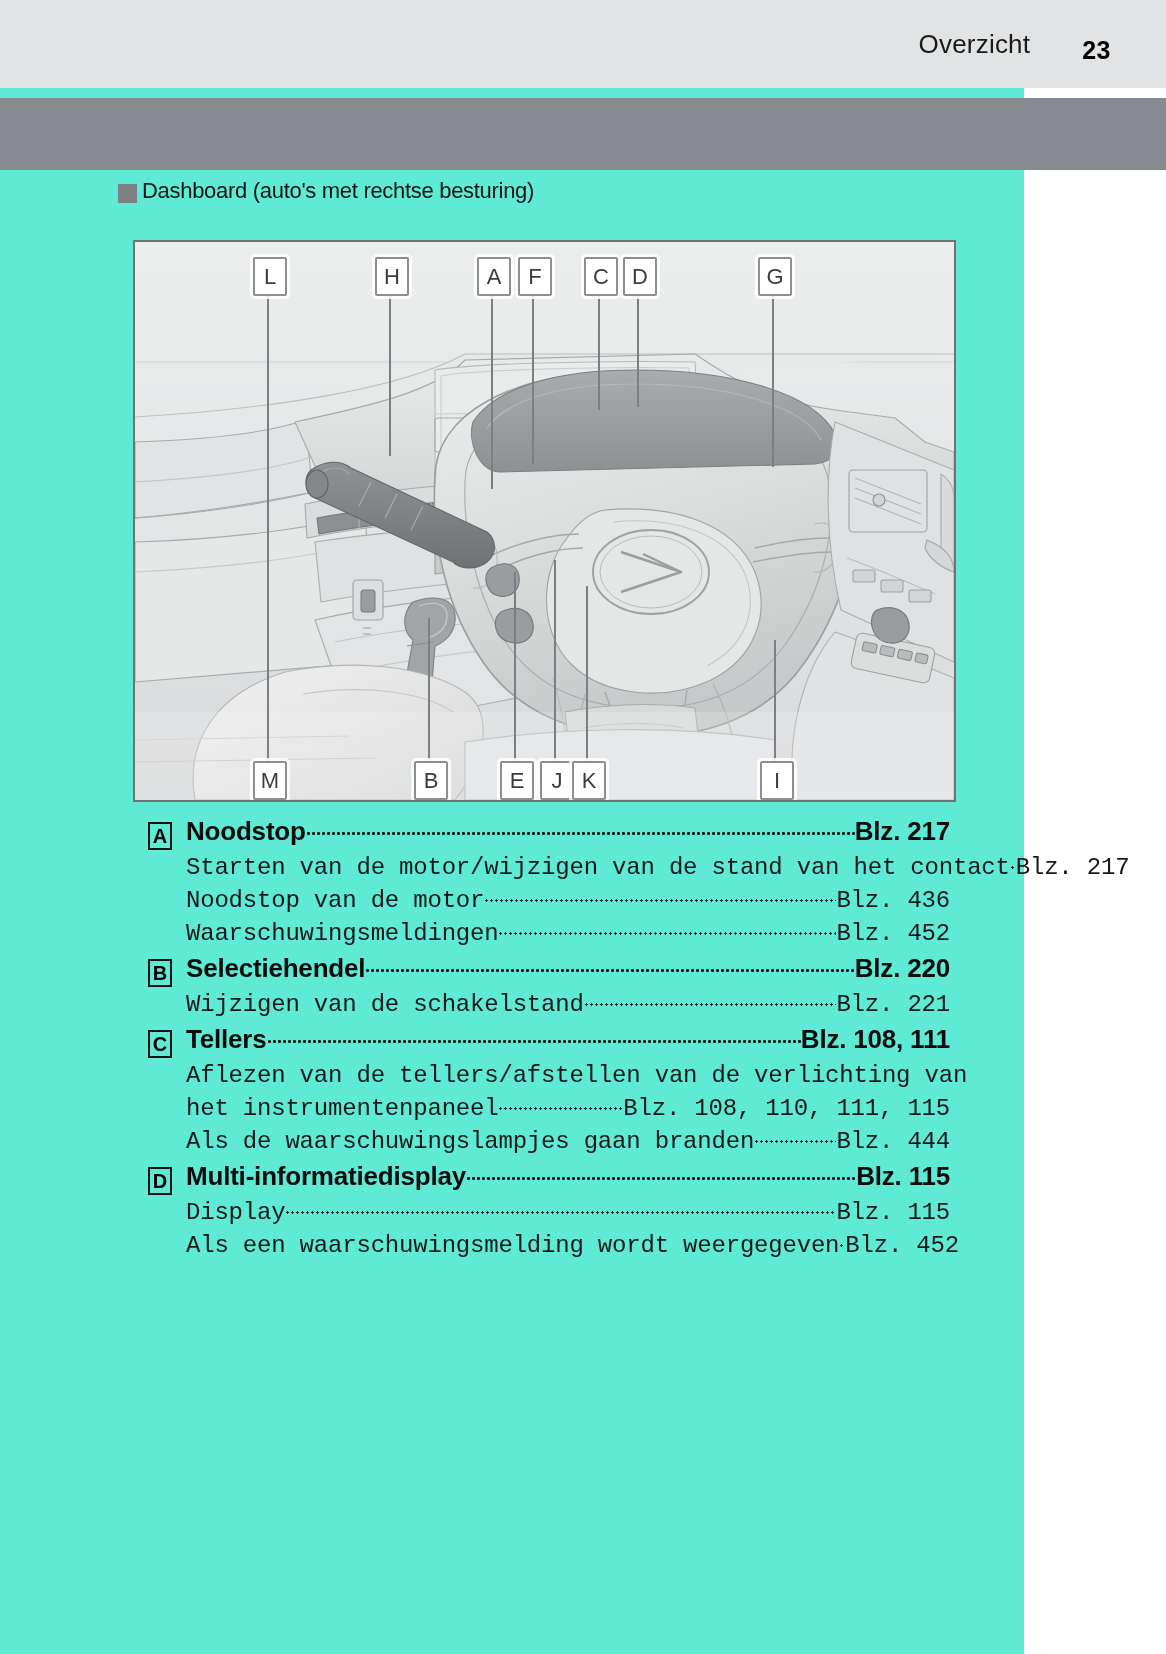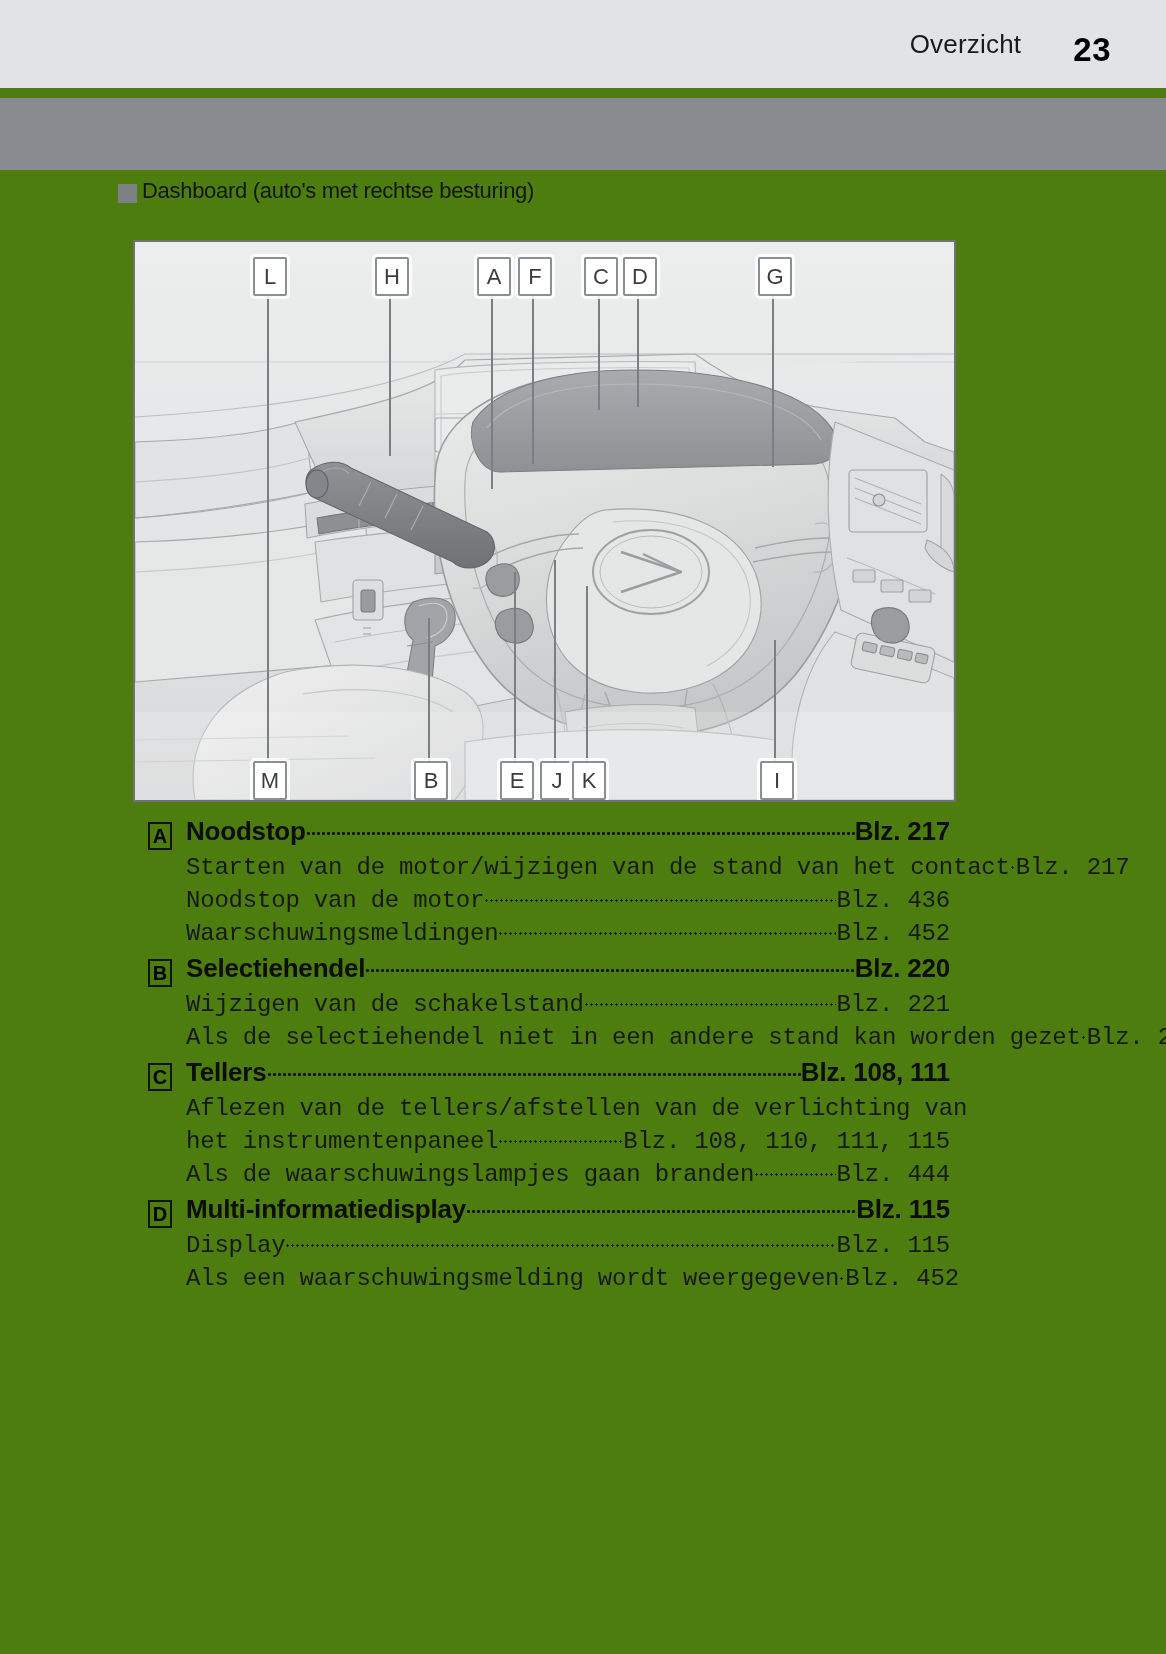--- a/index.html
+++ b/index.html
@@ -4,38 +4,38 @@
 <style>
   html,body{margin:0;padding:0;}
   body{
     width:1166px;height:1654px;
     background:#ffffff;
     font-family:"Liberation Sans","DejaVu Sans",sans-serif;
     -webkit-font-smoothing:antialiased;
     overflow:hidden;
     position:relative;
   }
-  .page{position:relative;width:1166px;height:1654px;background:#4d7c0f;}
+  .page{position:relative;width:1024px;height:1654px;background:#5eead4;}
 
   
   .header-band{
     position:absolute;left:0;top:0;width:1166px;height:88px;
     background:#e1e3e4;
   }
   .header-inner{
     position:absolute;right:0;top:0;width:1166px;height:88px;
     display:flex;align-items:center;justify-content:flex-end;
     padding-right:55px;box-sizing:border-box;
   }
   .header-chapter{
     font-size:26px;color:#1a1a1a;letter-spacing:.2px;
     font-family:"Liberation Sans","DejaVu Sans",sans-serif;
   }
   .header-page{
-    font-size:33px;font-weight:bold;color:#000;margin-left:52px;
+    font-size:25px;font-weight:bold;color:#000;margin-left:52px;
     letter-spacing:.5px;
     margin-top:12px;
   }
   .gray-bar{
     position:absolute;left:0;top:98px;width:1166px;height:72px;
     background:#878b8f;
   }
 
   
   .sec-title{
@@ -431,26 +431,20 @@
           <span class="txt">Selectiehendel</span>
           <span class="dots"></span>
           <span class="pg">Blz. 220</span>
         </div>
         <div class="row sub-row">
           <span class="badge-spacer"></span>
           <span class="txt">Wijzigen van de schakelstand</span>
           <span class="dots"></span>
           <span class="pg">Blz. 221</span>
         </div>
-        <div class="row sub-row">
-          <span class="badge-spacer"></span>
-          <span class="txt">Als de selectiehendel niet in een andere stand kan worden gezet</span>
-          <span class="dots"></span>
-          <span class="pg">Blz. 222</span>
-        </div>
       </div>
       <div class="grp">
         <div class="row head-row">
           <span class="badge">C</span>
           <span class="txt">Tellers</span>
           <span class="dots"></span>
           <span class="pg">Blz. 108, 111</span>
         </div>
         <div class="row sub-row wrap-row">
           <span class="badge-spacer"></span>

